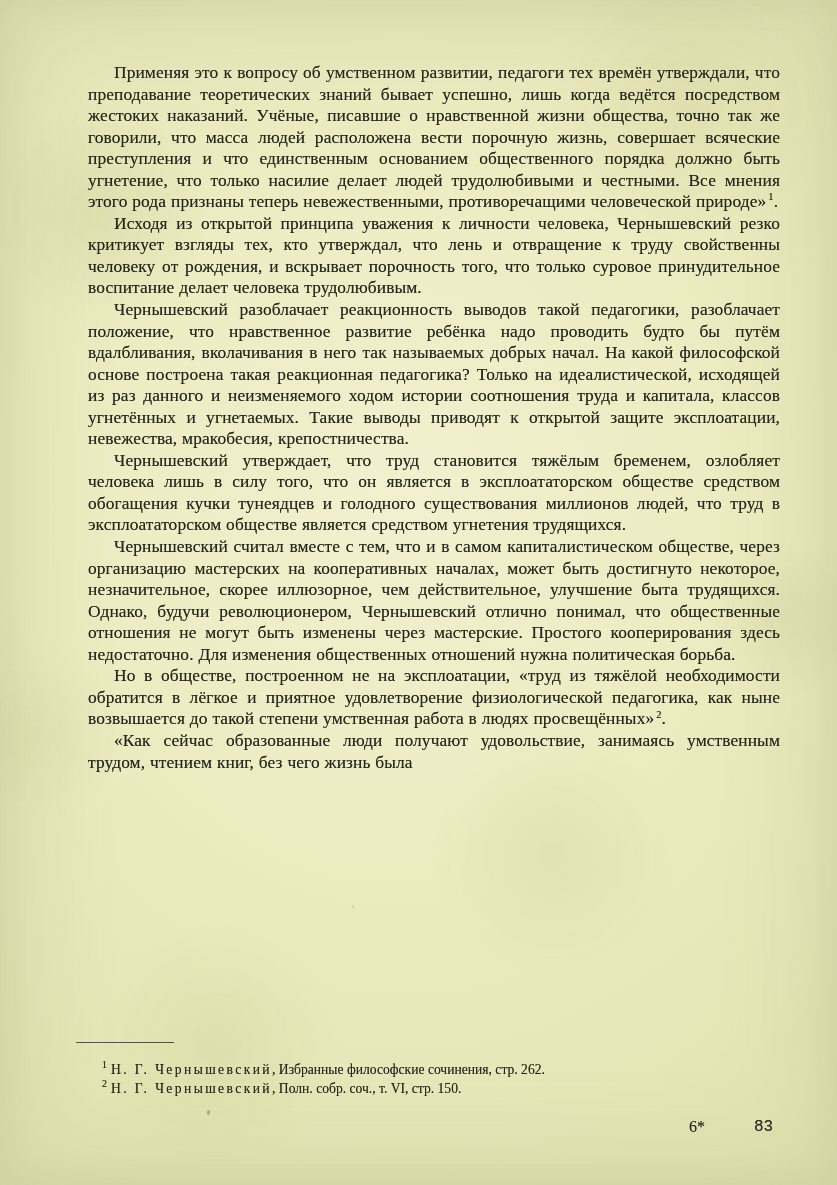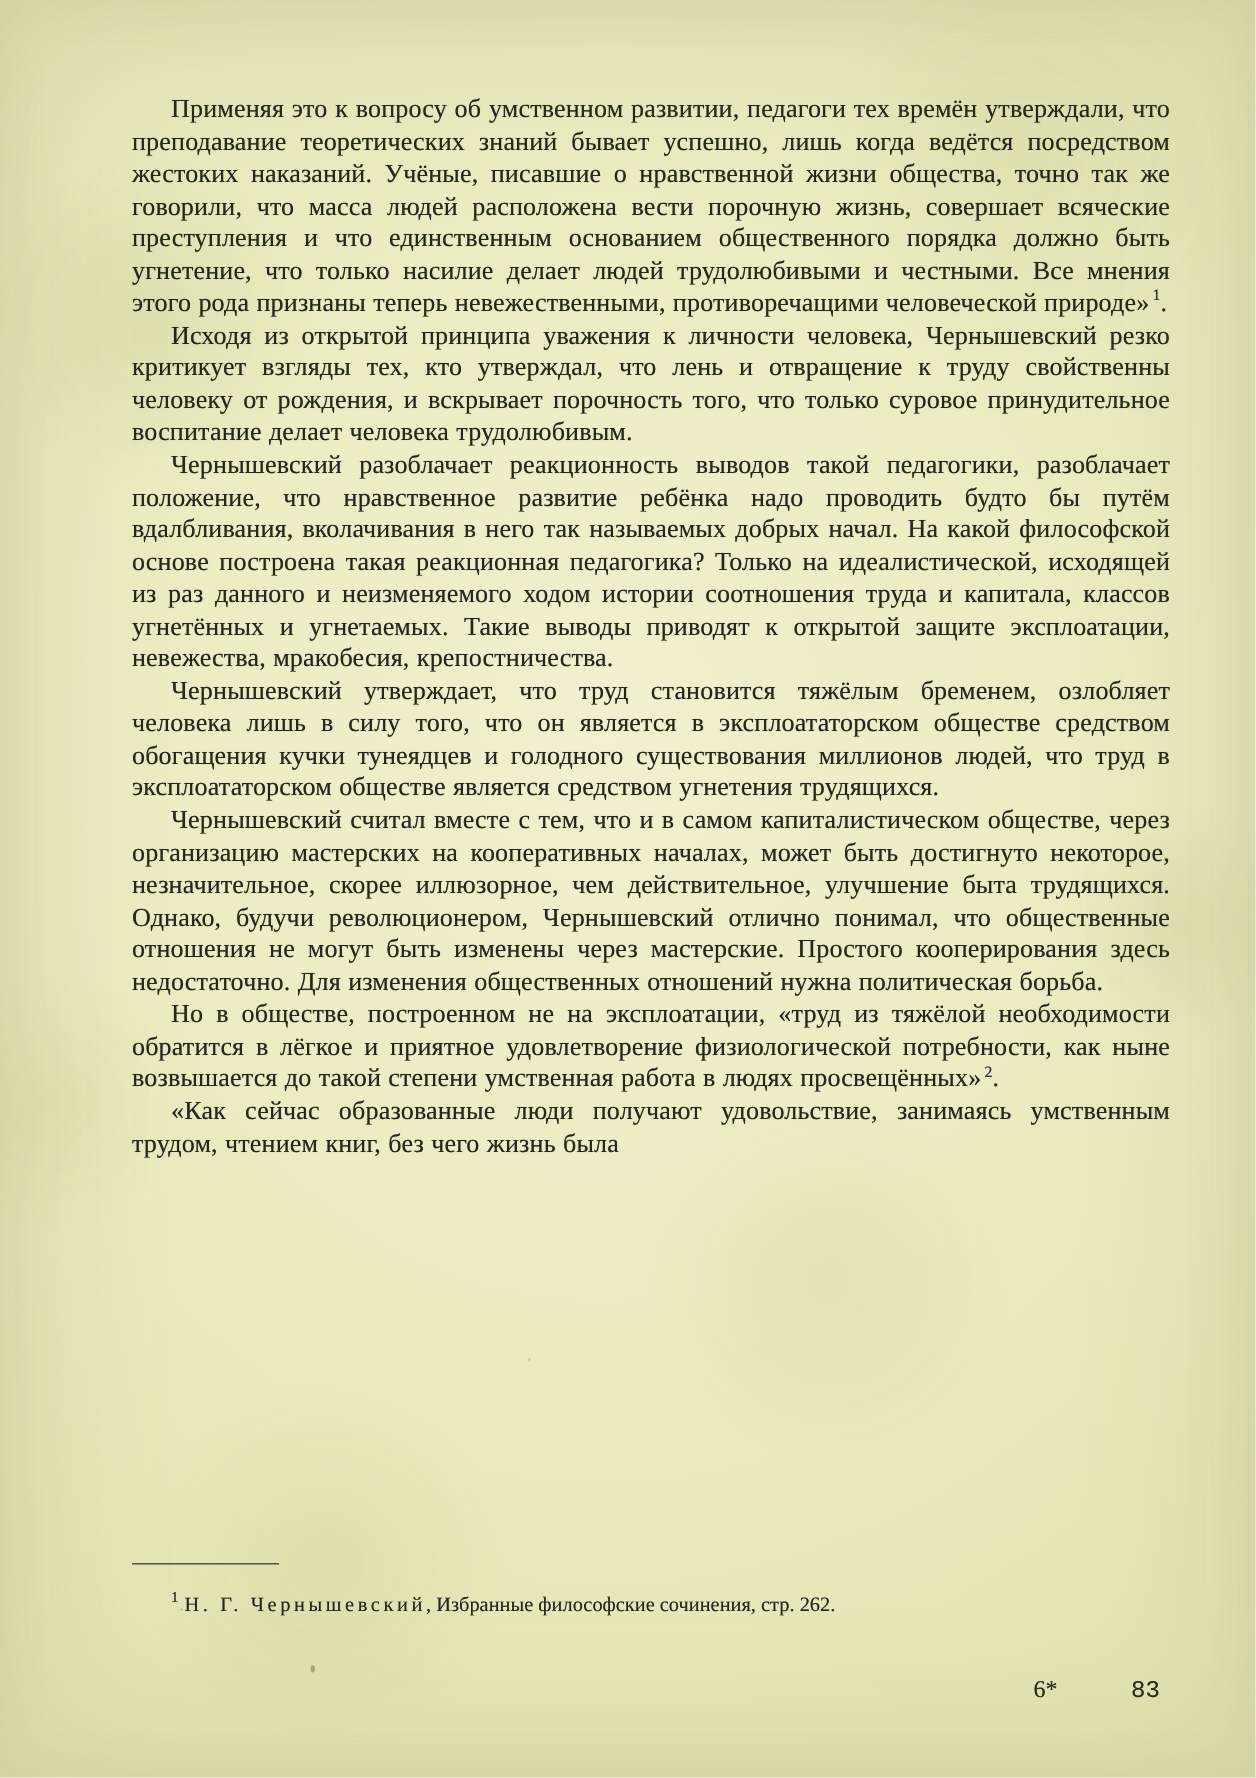--- a/index.html
+++ b/index.html
@@ -72,21 +72,21 @@
   sup.fnref {
     font-size: 10.5px;
     vertical-align: super;
     line-height: 0;
     padding-left: 2px;
   }
 
   
   .footnotes {
     position: absolute;
-    left: 88px;
+    left: 76px;
     top: 1042px;
     width: 692px;
   }
 
   .fn-rule {
     width: 98px;
     height: 0;
     border-top: 1.4px solid #3a3b2e;
     margin: 0 0 17px 0;
     opacity: .85;
@@ -153,31 +153,32 @@
     <p class="para"><span>Применяя это к вопросу об умственном развитии, педагоги тех времён утверждали, что преподавание теоретических знаний бывает успешно, лишь когда ведётся посредством жестоких наказаний. Учёные, писавшие о нравственной жизни общества, точно так же говорили, что масса людей расположена вести порочную жизнь, совершает всяческие преступления и что единственным основанием общественного порядка должно быть угнетение, что только насилие делает людей трудолюбивыми и честными. Все мнения этого рода признаны теперь невежественными, противоречащими человеческой природе»</span><sup class="fnref">1</sup>.</p>
 
     <p class="para"><span>Исходя из открытой принципа уважения к личности человека, Чернышевский резко критикует взгляды тех, кто утверждал, что лень и отвращение к труду свойственны человеку от рождения, и вскрывает порочность того, что только суровое принудительное воспитание делает человека трудолюбивым.</span></p>
 
     <p class="para"><span>Чернышевский разоблачает реакционность выводов такой педагогики, разоблачает положение, что нравственное развитие ребёнка надо проводить будто бы путём вдалбливания, вколачивания в него так называемых добрых начал. На какой философской основе построена такая реакционная педагогика? Только на идеалистической, исходящей из раз данного и неизменяемого ходом истории соотношения труда и капитала, классов угнетённых и угнетаемых. Такие выводы приводят к открытой защите эксплоатации, невежества, мракобесия, крепостничества.</span></p>
 
     <p class="para"><span>Чернышевский утверждает, что труд становится тяжёлым бременем, озлобляет человека лишь в силу того, что он является в эксплоататорском обществе средством обогащения кучки тунеядцев и голодного существования миллионов людей, что труд в эксплоататорском обществе является средством угнетения трудящихся.</span></p>
 
     <p class="para"><span>Чернышевский считал вместе с тем, что и в самом капиталистическом обществе, через организацию мастерских на кооперативных началах, может быть достигнуто некоторое, незначительное, скорее иллюзорное, чем действительное, улучшение быта трудящихся. Однако, будучи революционером, Чернышевский отлично понимал, что общественные отношения не могут быть изменены через мастерские. Простого кооперирования здесь недостаточно. Для изменения общественных отношений нужна политическая борьба.</span></p>
 
-    <p class="para"><span>Но в обществе, построенном не на эксплоатации, «труд из тяжёлой необходимости обратится в лёгкое и приятное удовлетворение физиологической потребности, как ныне возвышается до такой степени умственная работа в людях просвещённых»</span><sup class="fnref">2</sup>.</p>
+    <p class="para"><span>Но в обществе, построенном не на эксплоатации, «труд из тяжёлой необходимости обратится в лёгкое и приятное удовлетворение физиологической педагогика, как ныне возвышается до такой степени умственная работа в людях просвещённых»</span><sup class="fnref">2</sup>.</p>
 
     <p class="para"><span>«Как сейчас образованные люди получают удовольствие, занимаясь умственным трудом, чтением книг, без чего жизнь была</span></p>
 
   </div>
 
   <div class="footnotes">
     <div class="fn-rule"></div>
 
     <div class="fn-line"><span class="fn-num">1</span><span class="spaced">Н. Г. Чернышевский</span><span>, Избранные философские сочинения, стр. 262.</span></div>
 
+    <div class="fn-line"><span class="fn-num">2</span><span class="spaced">Н. Г. Чернышевский</span><span>, Полн. собр. соч., т. VI, стр. 150.</span></div>
   </div>
 
   <div class="footer">
     <span class="sig">6*</span>
     <span class="folio">83</span>
   </div>
 
   <div class="speck" style="left:207px; top:1110px; width:3px; height:5px;"></div>
   <div class="speck" style="left:120px; top:1072px; width:2px; height:2px; opacity:.5;"></div>
   <div class="speck" style="left:352px; top:905px; width:2px; height:3px; opacity:.45;"></div>

